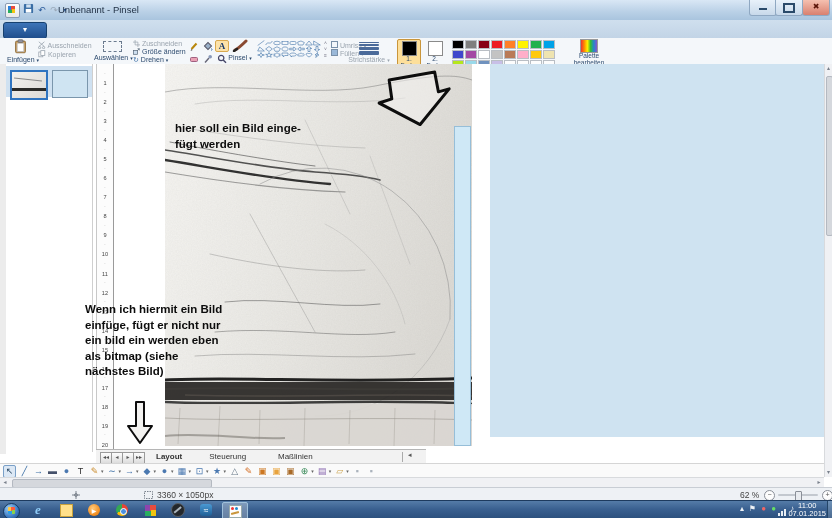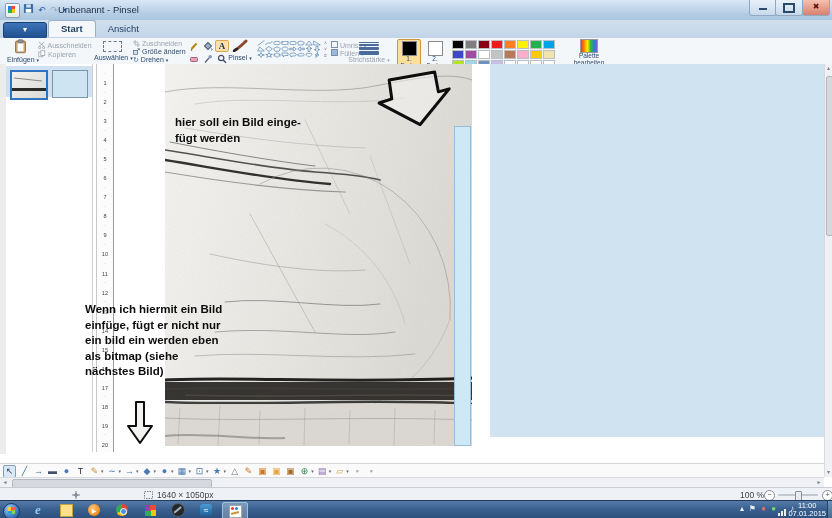--- a/index.html
+++ b/index.html
@@ -118,21 +118,20 @@
   <div class="abs qat" style="left:47px;color:#9aa8b8">↷</div>
   <div class="abs qat" style="left:58px;font-size:6px">▾</div>
   <span id="win-title" class="abs">Unbenannt - Pinsel</span>
   <div id="btn-min" class="abs winbtn" style="right:55px"><i></i></div>
   <div id="btn-max" class="abs winbtn" style="right:29px"><i></i></div>
   <div id="btn-close" class="abs winbtn" style="right:2px">✖</div>
 </div>
 
 <div id="menurow" class="abs">
   <div id="file-btn" class="abs">▾</div>
-  <div id="menu-tabs" class="abs" style="left:48px;top:0;height:18px"><span class="ribbon-tab active" style="display: inline-block;">Start</span><span class="ribbon-tab" style="display: inline-block;">Ansicht</span></div>
 </div>
 
 <div id="ribbon" class="abs">
 
   <div class="abs" style="left:7px;top:1px;width:26px;text-align:center">
     <svg width="17" height="15" viewBox="0 0 18 18">
         <rect x="3" y="2.5" width="12" height="14" rx="1.5" fill="#c89a5a" stroke="#8a6a3a"></rect>
         <rect x="5" y="5" width="8" height="10" fill="#fff" stroke="#bbb"></rect>
         <rect x="6" y="1" width="6" height="3" rx="1" fill="#9a9aa8" stroke="#666"></rect>
       </svg>
@@ -537,35 +536,48 @@
         <path d="M270,346 L269,380"></path>
     </g>
     <path d="M0,354 C80,358 200,352 307,356" stroke="#8f8b84" stroke-width="1" fill="none" opacity="0.5"></path>
     <path d="M0,372 C40,368 80,376 120,374" stroke="#6a665f" stroke-width="2" fill="none" opacity="0.5"></path>
   </svg>
 
   <svg class="abs" style="left:376px;top:8px;transform:rotate(-5deg)" width="76" height="56" viewBox="0 0 76 56">
     <path d="M15,6 L61,2 L63,22 L74,20 L42,53 L3,28 L16,25 Z" fill="rgba(244,243,240,0.55)" stroke="#0d0d0d" stroke-width="3" stroke-linejoin="round"></path>
   </svg>
 
-  <div class="anno" style="left:175px;top:51px">hier soll ein Bild einge-
+  <div class="anno" style="left:175px;top:57px">hier soll ein Bild einge-
 fügt werden</div>
   <div class="anno" style="left:85px;top:238px">Wenn ich hiermit ein Bild
 einfüge, fügt er nicht nur
 ein bild ein werden eben
 als bitmap (siehe
 nächstes Bild)</div>
 
   <svg class="abs" style="left:127px;top:336px" width="26" height="45" viewBox="0 0 26 45">
     <path d="M9,2 L17,2 L17,26 L25,26 L13,43 L1,26 L9,26 Z" fill="rgba(240,239,236,0.8)" stroke="#0d0d0d" stroke-width="2" stroke-linejoin="round"></path>
   </svg>
 
   <div class="abs" style="left:454px;top:62px;width:15px;height:318px;background:#cfe8f6;border:1px solid #96bed8"></div>
   <div class="abs" style="left:490px;top:0;width:334px;height:373px;background:#cfe3f1"></div>
 
+  <div id="sheetbar" class="abs">
+    <div class="navbtn abs" style="left:4px">◂◂</div>
+    <div class="navbtn abs" style="left:15px">◂</div>
+    <div class="navbtn abs" style="left:26px">▸</div>
+    <div class="navbtn abs" style="left:37px">▸▸</div>
+    <div id="sheet-tabs" class="abs" style="left:50px;top:0;height:13px">
+        <span class="sheet-tab active" style="left: 0px;">Layout</span>
+        <span class="sheet-tab" style="left: 53.2px;">Steuerung</span>
+        <span class="sheet-tab" style="left: 122px;">Maßlinien</span>
+      </div>
+    <div class="abs" style="left:306px;top:2px;width:1px;height:10px;background:#aaa"></div>
+    <div class="abs" style="left:312px;top:1px;font-size:7px;color:#555">◂</div>
+  </div>
 
   <div id="minibar" class="abs">
       <span style="display: inline-flex; align-items: center;">
         <span class="mini-ic boxed" style="color: rgb(43, 74, 102);">↖</span>
       </span>
       <span style="display: inline-flex; align-items: center;">
         <span class="mini-ic" style="color: rgb(58, 110, 165);">╱</span>
       </span>
       <span style="display: inline-flex; align-items: center;">
         <span class="mini-ic" style="color: rgb(58, 110, 165);">→</span>
@@ -660,22 +672,22 @@
 
 <div id="statusbar" class="abs">
   <svg class="abs" style="left:72px;top:3px" width="8" height="8" viewBox="0 0 8 8">
     <path d="M4,0V8M0,4H8" stroke="#7a828c"></path>
       <circle cx="4" cy="4" r="1.4" fill="none" stroke="#7a828c"></circle>
     </svg>
 
   <svg class="abs" style="left:144px;top:3px" width="9" height="8" viewBox="0 0 9 8">
     <rect x="0.5" y="0.5" width="8" height="7" fill="none" stroke="#7a828c" stroke-dasharray="1.5,1"></rect>
     </svg>
-  <span class="abs" style="left:157px;top:2px">1640 × 1050px</span>
-  <span class="abs" style="left:740px;top:2px">100 %</span>
+  <span class="abs" style="left:157px;top:2px">3360 × 1050px</span>
+  <span class="abs" style="left:740px;top:2px">62 %</span>
   <div class="zbtn abs" style="left:764px">−</div>
   <div class="abs" style="left:778px;top:6px;width:40px;height:2px;background:#c3c8cf;border-radius:1px"></div>
   <div class="abs" style="left:795px;top:2.5px;width:5px;height:9px;background:#e8ebef;border:1px solid #8a8f98;border-radius:1px"></div>
   <div class="zbtn abs" style="left:822px">+</div>
 </div>
 
 <div id="taskbar" class="abs">
   <div id="orb" class="abs">
       <b></b>
     </div>

